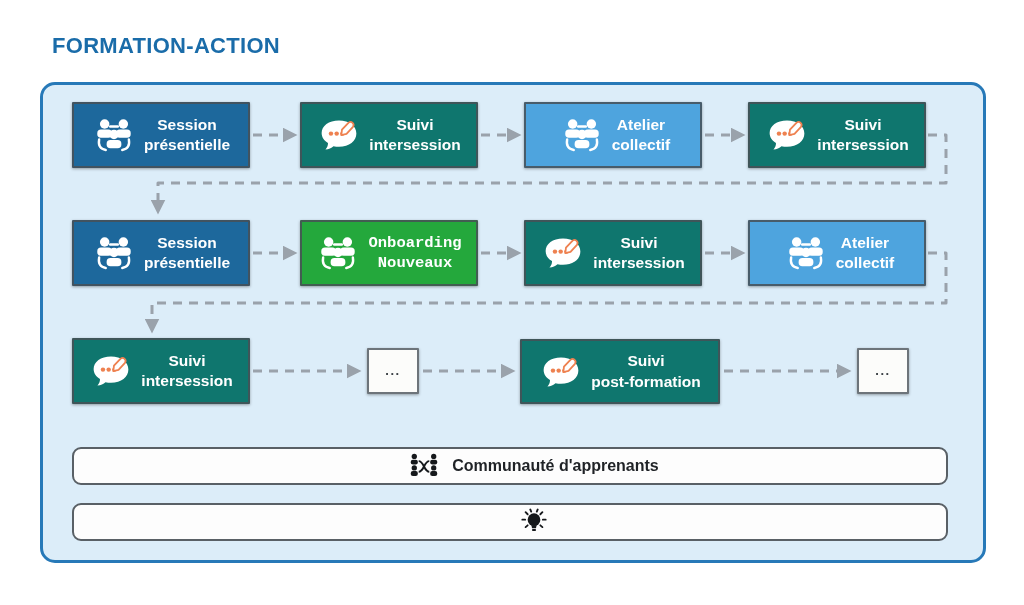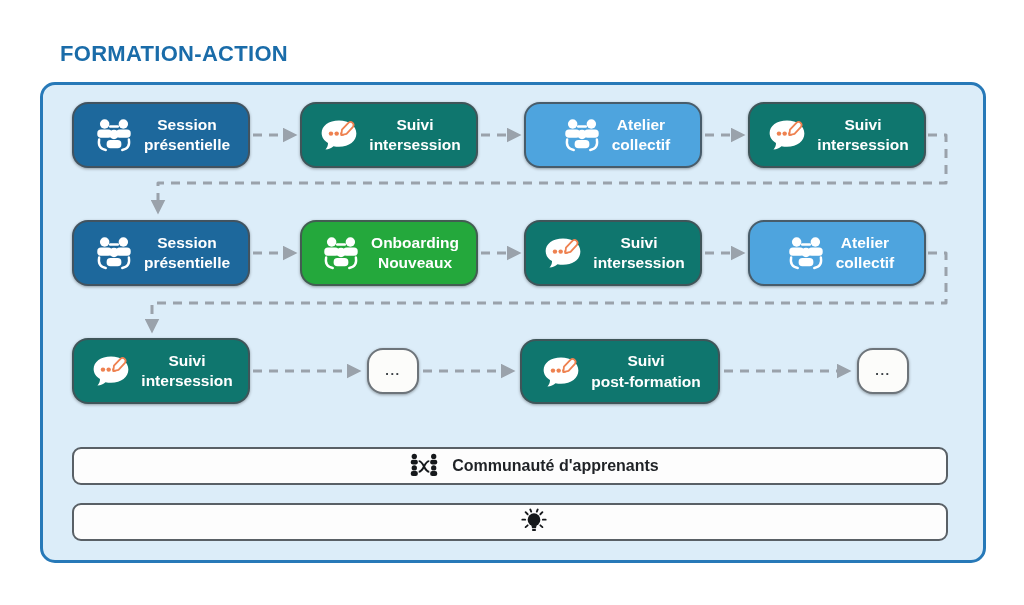--- a/index.html
+++ b/index.html
@@ -2,47 +2,47 @@
 <html><head>
 <meta charset="utf-8">
 <style>
   html,body { margin:0; padding:0; }
   body {
     width:1024px; height:605px; position:relative; overflow:hidden;
     background:#ffffff;
     font-family:"Liberation Sans", sans-serif;
   }
   .title {
-    position:absolute; left:52px; top:33px; margin:8px;
+    position:absolute; left:52px; top:33px; margin:0;
     font-size:22px; font-weight:bold; letter-spacing:.3px;
     color:#1a6ca9;
   }
   .panel {
     position:absolute; left:40px; top:82px; width:946px; height:481px;
     box-sizing:border-box; background:#dcedf9;
     border:3px solid #2779b8; border-radius:15px;
   }
   svg.connectors { position:absolute; left:0; top:0; width:1024px; height:605px; pointer-events:none; }
   .conn { stroke:#9aa2ab; stroke-width:3; fill:none; stroke-dasharray:9 7; stroke-linejoin:round; }
 
   .box {
     position:absolute; box-sizing:border-box;
     display:flex; align-items:center; justify-content:center; gap:8px;
-    padding:4px 8px; border-radius:16px;
+    padding:4px 8px; border-radius:1px;
     border:2px solid rgba(72,80,86,.85);
     box-shadow:0 1px 3px rgba(0,0,0,.35);
   }
   .box .label {
     color:#fff; font-weight:bold; font-size:15.5px; line-height:1.3;
     text-align:center; white-space:pre-line;
   }
   .dark-blue  { background:#1d689c; }
   .orange     { background:#0f766e; }
   .light-blue { background:#4ea4de;padding-left:12px; }
-  .green      { background:#24a83c; }
+  .green      { background:#24a83c;font-family:Liberation Mono, monospace; }
   .step-icon svg { display:block; width:44px; height:36px; }
 
   .dots-box { background:#fcfcfa; border:2px solid #6d747a; }
   .dots-box .label { color:#3a3f44; font-size:13px; letter-spacing:1.5px; }
 
   .band {
     position:absolute; left:72px; width:876px; height:38px; box-sizing:border-box;
     background:#fdfdfd; border:2px solid #596066; border-radius:9px;
     display:flex; align-items:center; justify-content:center; gap:13px;padding-left:48px;
   }

